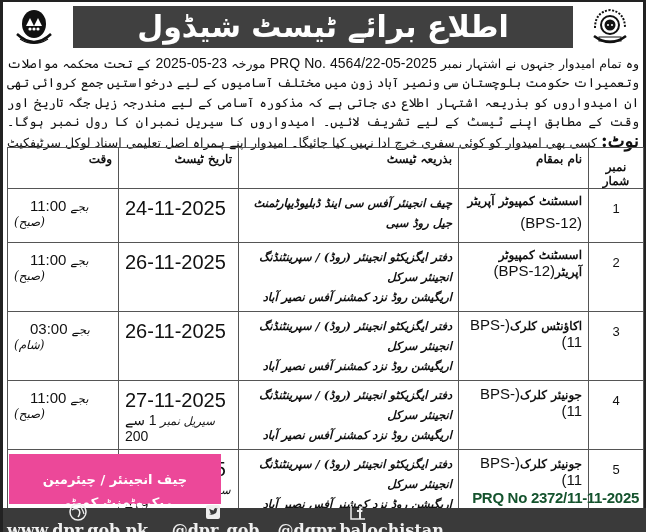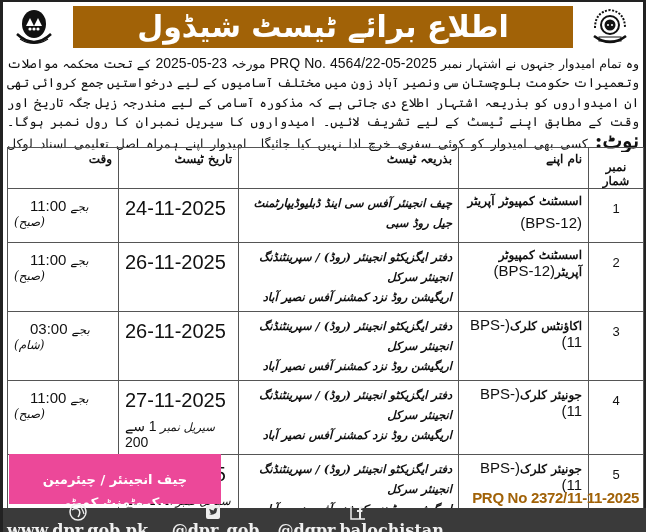--- a/index.html
+++ b/index.html
@@ -6,52 +6,52 @@
   html, body { width: 646px; height: 532px; background: #ffffff; overflow: hidden; }
   body { font-family: "DejaVu Sans", sans-serif; color: #111; position: relative; }
 
   .page { position: absolute; left: 0; top: 0; width: 646px; height: 532px; border-left: 3px solid #222; border-right: 3px solid #222; border-top: 2px solid #222; }
 
   
   .header { position: absolute; left: 0; top: 0; width: 640px; height: 50px; }
   .logo { position: absolute; top: 4px; width: 42px; height: 42px; }
   .logo-left { left: 10px; }
   .logo-right { right: 12px; }
-  .title-bar { position: absolute; left: 70px; top: 4px; width: 500px; height: 42px; background: #a16207; color: #fff; direction: rtl; text-align: center; font-size: 30px; font-weight: bold; line-height: 42px; letter-spacing: 1px; }
+  .title-bar { position: absolute; left: 70px; top: 4px; width: 500px; height: 42px; background: #404040; color: #fff; direction: rtl; text-align: center; font-size: 30px; font-weight: bold; line-height: 42px; letter-spacing: 1px; }
 
   
   .intro { position: absolute; left: 4px; top: 52px; width: 632px; height: 98px; direction: rtl; text-align: justify; font-family: "DejaVu Serif", serif; font-size: 12.5px; line-height: 19.3px; color: #111; overflow: hidden; }
   .intro .latin { font-family: "Liberation Sans", sans-serif; font-size: 14px; }
-  .intro .note { font-weight: bold; font-size: 21px; }
+  .intro .note { font-weight: bold; font-size: 18px; }
 
   
   table.schedule { position: absolute; left: 4px; top: 145px; width: 636px; border-collapse: collapse; direction: rtl; table-layout: fixed; }
   table.schedule th, table.schedule td { border: 1px solid #555; vertical-align: top; }
   table.schedule th { height: 28px; font-family: "DejaVu Serif", serif; font-size: 12px; font-weight: bold; text-align: right; padding: 4px 6px 0 6px; }
   table.schedule td { height: 54px; padding: 4px 6px; font-size: 13px; }
   .c-no { width: 55px; text-align: center !important; font-family: "Liberation Sans", sans-serif; font-size: 15px; padding-top: 12px !important; }
   .c-post { width: 130px; }
   .c-venue { width: 220px; }
   .c-date { width: 120px; }
   .c-time { width: 111px; }
   .post-ur { font-family: "DejaVu Serif", serif; font-size: 12px; font-weight: bold; display: inline; }
   .post-bps { font-family: "Liberation Sans", sans-serif; font-size: 15px; display: inline; }
   .post-bps.block { display: block; text-align: right; margin-top: 6px; }
   .venue-line { font-family: "DejaVu Serif", serif; font-size: 11.5px; font-style: italic; font-weight: bold; line-height: 20px; display: block; }
   .date { font-family: "Liberation Sans", sans-serif; font-size: 20px; text-align: left; direction: ltr; display: block; padding-top: 4px; }
-  .serial { font-family: "DejaVu Serif", serif; font-size: 11.5px; font-style: italic; text-align: left; direction: rtl; display: block; margin-top: 6px; }
+  .serial { font-family: "DejaVu Serif", serif; font-size: 11.5px; font-style: italic; text-align: left; direction: rtl; display: block; }
   .serial .num { font-family: "Liberation Sans", sans-serif; font-style: normal; font-size: 14px; }
   .time { display: block; text-align: left; direction: ltr; padding-top: 4px; }
   .time .t { font-family: "Liberation Sans", sans-serif; font-size: 15px; margin-left: 16px; }
   .time .u { font-family: "DejaVu Serif", serif; font-size: 12px; font-style: italic; }
 
   
   .signature { position: absolute; left: 6px; top: 452px; width: 212px; height: 50px; background: #ec4899; color: #fff; direction: rtl; text-align: center; font-weight: bold; font-size: 13px; line-height: 23px; padding-top: 14px; }
 
-  .prq { position: absolute; right: 4px; top: 487px; font-family: "Liberation Sans", sans-serif; font-weight: bold; font-size: 15px; letter-spacing: -0.3px; color: #a16207; }
+  .prq { position: absolute; right: 4px; top: 487px; font-family: "Liberation Sans", sans-serif; font-weight: bold; font-size: 15px; letter-spacing: -0.3px; color: #14532d; }
 
   
   .footer { position: absolute; left: 0; top: 506px; width: 646px; height: 26px; background: #3a3a3a; color: #f0f0f0; display: flex; align-items: center; font-family: "DejaVu Serif", serif; font-weight: bold; font-size: 16px; padding-left: 4px; }
   .footer .item { display: flex; align-items: center; margin-right: 18px; flex-direction: column; }
   .footer .ico { width: 18px; height: 18px; margin-right: 5px; display: inline-flex; align-items: center; justify-content: center; }
   .footer .item:last-child { margin-right: 0; }
 </style>
 </head>
 <body>
 
@@ -92,21 +92,21 @@
     <span class="latin">23-05-2025</span>
     <span>کے تحت محکمہ مواصلات وتعمیرات حکومت بلوچستان سی ونصیر آباد زون میں مختلف آسامیوں کے لیے درخواستیں جمع کروائی تھی ان امیدواروں کو بذریعہ اشتہار اطلاع دی جاتی ہے کہ مذکورہ آسامی کے لیے مندرجہ زیل جگہ تاریخ اور وقت کے مطابق اپنے ٹیسٹ کے لیے تشریف لائیں۔ امیدواروں کا سیریل نمبران کا رول نمبر ہوگا۔</span>
     <span class="note">نوٹ:</span>
     <span>کسی بھی امیدوار کو کوئی سفری خرچ ادا نہیں کیا جائیگا۔ امیدوار اپنے ہمراہ اصل تعلیمی اسناد لوکل سرٹیفکیٹ / ڈومیسائل اور شناختی کارڈ ساتھ لائیں، تمام امیدوار اپنے ہمراہ امتحانی بورڈ اور قلم لازمی لائیں۔</span>
   </div>
 
   <table class="schedule">
     <thead>
       <tr>
         <th class="c-no">نمبر شمار</th>
-        <th class="c-post">نام اپنے</th>
+        <th class="c-post">نام بمقام</th>
         <th class="c-venue">بذریعہ ٹیسٹ</th>
         <th class="c-date">تاریخ ٹیسٹ</th>
         <th class="c-time">وقت</th>
       </tr>
     </thead>
     <tbody>
 
       <tr>
         <td class="c-no">1</td>
         <td class="c-post">

